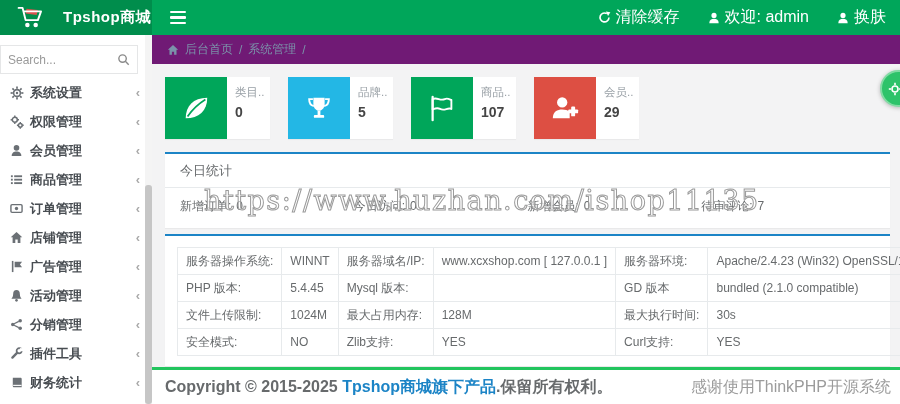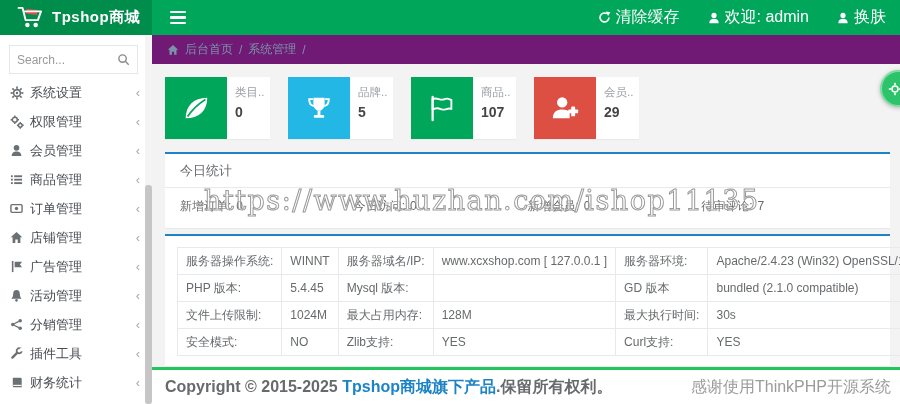--- a/index.html
+++ b/index.html
@@ -3,39 +3,39 @@
 <meta charset="utf-8">
 <style>
   * { margin:0; padding:0; box-sizing:border-box; }
   html,body { width:900px; height:404px; overflow:hidden;
     font-family:"Liberation Sans","DejaVu Sans",sans-serif; background:#f3f3f4; }
 
   
   .navbar { height:35px; background:#00a65a; display:flex; align-items:center; }
   .brand { width:152px; height:35px; background:#008d4c; display:flex; align-items:center;
     padding-left:16px; color:#fff; }
-  .brand-text { font-size:15px; font-weight:bold; margin-left:8px; letter-spacing:.5px; }
+  .brand-text { font-size:15px; font-weight:bold; margin-left:19px; letter-spacing:.5px; }
   .hamburger { margin-left:12px; display:flex; flex-direction:column; gap:3px; cursor:pointer; padding:6px; }
   .hamburger span { width:16px; height:2.5px; background:#fff; border-radius:1px; }
   .nav-right { margin-left:auto; display:flex; align-items:center; gap:28px; padding-right:14px; }
   .nav-item { display:flex; align-items:center; gap:5px; color:#fff; font-size:16px; cursor:pointer; }
 
   
   .layout { display:flex; height:369px; }
 
   
   .sidebar { width:152px; background:#fff; position:relative; overflow:hidden; flex-shrink:0; }
-  .search-box { margin:10px 14px 4px 9px; height:29px; border:1px solid #e5e6e7; background:#fff;
+  .search-box { margin:10px 14px 4px 0; height:29px; border:1px solid #e5e6e7; background:#fff;
     display:flex; align-items:center; padding:0 7px; }
   .search-box input { border:none; outline:none; flex:1; min-width:0; font-size:12px; color:#555;
     font-family:inherit; }
   .search-box input::placeholder { color:#9a9a9a; }
   .menu { margin-top:3px; }
   .menu-item { height:29px; display:flex; align-items:center; padding:0 12px 0 10px;
-    color:#484d52; font-size:13px; cursor:pointer; }
+    color:#484d52; font-size:13px; cursor:pointer;font-weight:bold; }
   .menu-item .mi-icon { width:20px; display:flex; align-items:center; }
   .menu-item .chev { margin-left:auto; color:#a9a9a9; font-size:13px; }
   .side-scroll { position:absolute; top:0; right:0; bottom:0; width:7px; background:#f4f4f4; }
   .side-thumb { position:absolute; right:0; width:7px; top:150px; bottom:0; background:#c6c6c6; border-radius:3px; }
 
   
   .main { flex:1; position:relative; overflow:hidden; }
   .breadcrumb { height:29px; background:#701a75; display:flex; align-items:center; gap:6px;
     padding-left:15px; font-size:12px; color:#7b93aa; }
   .content { padding:0 10px 0 13px; }

